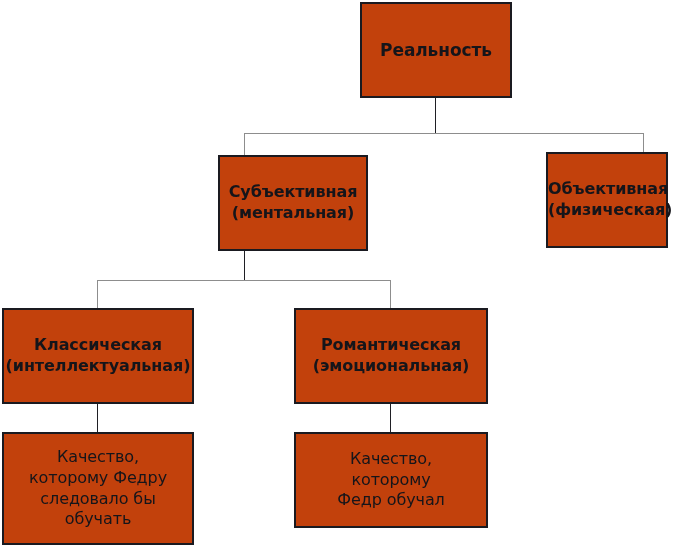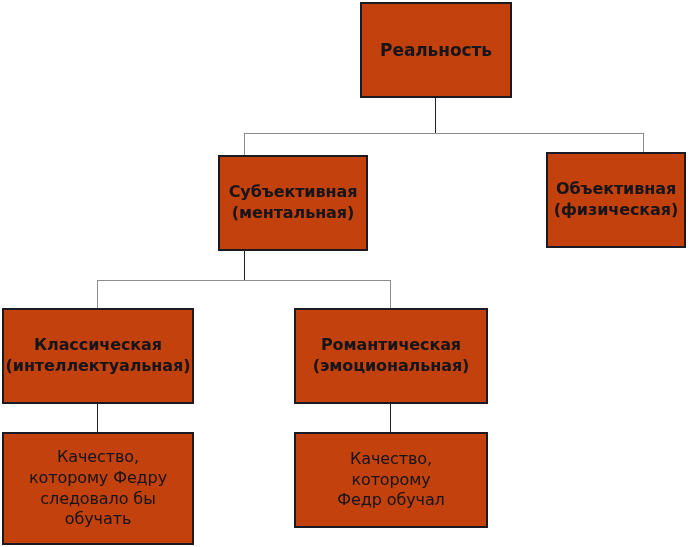--- a/index.html
+++ b/index.html
@@ -42,21 +42,21 @@
   #node-root {
     left: 360px;  top: 2px;   width: 152px; height: 96px;
   }
   #node-root .node-text { font-size: 17px; font-weight: 700; }
 
   
   #node-subjective {
     left: 170px; top: 155px; width: 150px; height: 96px; margin-left: 48px;
   }
   #node-objective {
-    left: 546px; top: 152px; width: 140px; height: 96px;
+    left: 546px; top: 152px; width: 122px; height: 96px;
   }
   #node-subjective .node-text,
   #node-objective .node-text { font-size: 16px; font-weight: 700; }
 
   
   #node-classical {
     left: 2px;   top: 308px; width: 192px; height: 96px;
   }
   #node-romantic {
     left: 294px; top: 308px; width: 194px; height: 96px;

